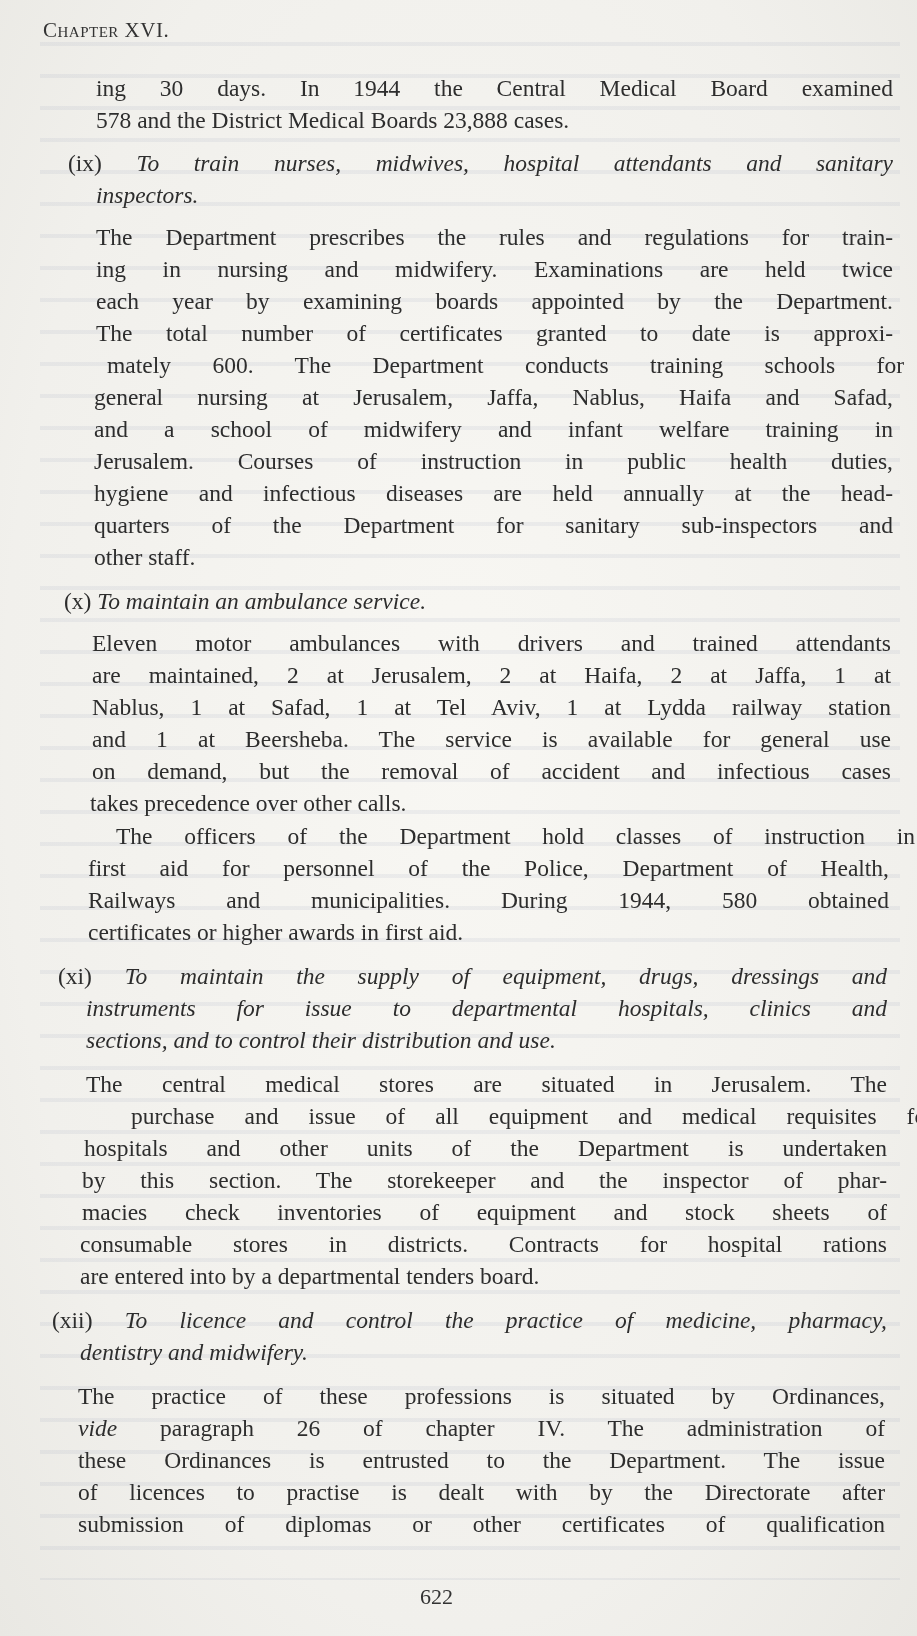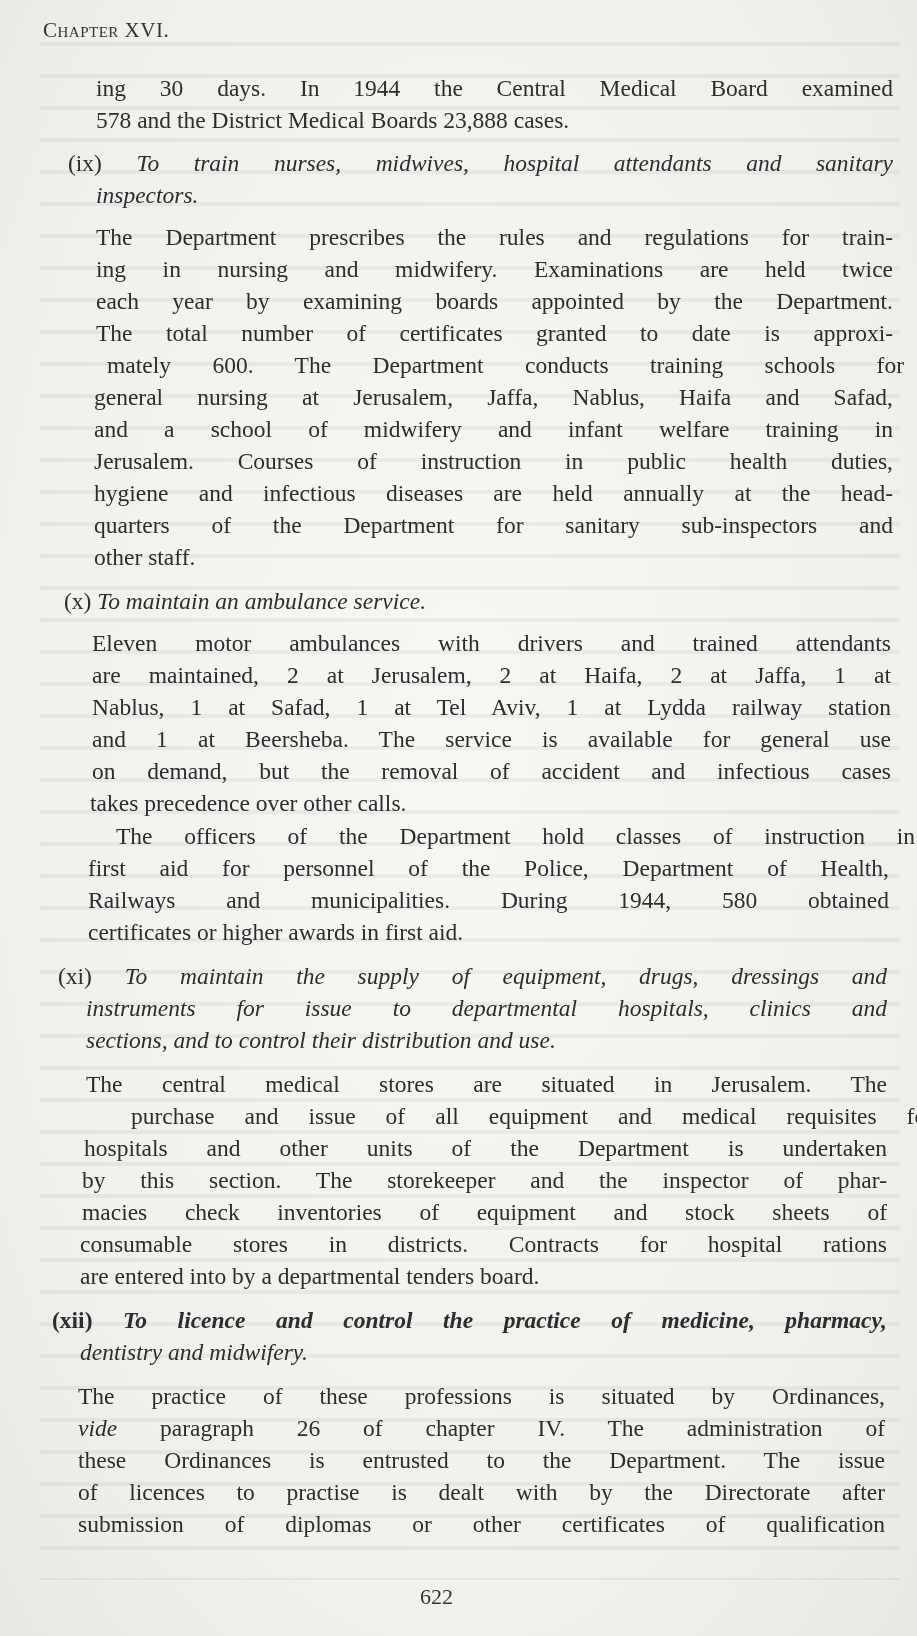--- a/index.html
+++ b/index.html
@@ -80,21 +80,21 @@
       <div class="line" style="left: 58px; top: 960px; width: 829px; white-space: normal; height: 32px; overflow: hidden;"><span>(xi) </span><span class="it">To maintain the supply of equipment, drugs, dressings and</span></div>
       <div class="line" style="left: 86px; top: 992px; width: 801px; white-space: normal; height: 32px; overflow: hidden;"><span class="it">instruments for issue to departmental hospitals, clinics and</span></div>
       <div class="line last" style="left: 86px; top: 1024px; width: 680px; white-space: normal; height: 32px; overflow: hidden;"><span class="it">sections, and to control their distribution and use.</span></div>
       <div class="line" style="left: 86px; top: 1068px; width: 801px; white-space: normal; height: 32px; overflow: hidden;"><span>The central medical stores are situated in Jerusalem.  The</span></div>
       <div class="line" style="left: 95px; top: 1100px; width: 803px; white-space: normal; height: 32px; overflow: hidden; margin-left: 36px;"><span>purchase and issue of all equipment and medical requisites for</span></div>
       <div class="line" style="left: 84px; top: 1132px; width: 803px; white-space: normal; height: 32px; overflow: hidden;"><span>hospitals and other units of the Department is undertaken</span></div>
       <div class="line" style="left: 82px; top: 1164px; width: 805px; white-space: normal; height: 32px; overflow: hidden;"><span>by this section.  The storekeeper and the inspector of phar-</span></div>
       <div class="line" style="left: 82px; top: 1196px; width: 805px; white-space: normal; height: 32px; overflow: hidden;"><span>macies check inventories of equipment and stock sheets of</span></div>
       <div class="line" style="left: 80px; top: 1228px; width: 807px; white-space: normal; height: 32px; overflow: hidden;"><span>consumable stores in districts.  Contracts for hospital rations</span></div>
       <div class="line last" style="left: 80px; top: 1260px; width: 640px; white-space: normal; height: 32px; overflow: hidden;"><span>are entered into by a departmental tenders board.</span></div>
-      <div class="line" style="left: 52px; top: 1304px; width: 835px; white-space: normal; height: 32px; overflow: hidden; font-weight: bold;"><span>(xii) </span><span class="it">To licence and control the practice of medicine, pharmacy,</span></div>
+      <div class="line" style="left: 52px; top: 1304px; width: 835px; white-space: normal; height: 32px; overflow: hidden;"><span>(xii) </span><span class="it">To licence and control the practice of medicine, pharmacy,</span></div>
       <div class="line last" style="left: 80px; top: 1336px; width: 320px; white-space: normal; height: 32px; overflow: hidden;"><span class="it">dentistry and midwifery.</span></div>
       <div class="line" style="left: 78px; top: 1380px; width: 807px; white-space: normal; height: 32px; overflow: hidden;"><span>The practice of these professions is situated by Ordinances,</span></div>
       <div class="line" style="left: 78px; top: 1412px; width: 807px; white-space: normal; height: 32px; overflow: hidden;"><span class="it">vide</span><span> paragraph 26 of chapter IV.   The administration of</span></div>
       <div class="line" style="left: 78px; top: 1444px; width: 807px; white-space: normal; height: 32px; overflow: hidden;"><span>these Ordinances is entrusted to the Department.  The issue</span></div>
       <div class="line" style="left: 78px; top: 1476px; width: 807px; white-space: normal; height: 32px; overflow: hidden;"><span>of licences to practise is dealt with by the Directorate after</span></div>
       <div class="line" style="left: 78px; top: 1508px; width: 807px; white-space: normal; height: 32px; overflow: hidden;"><span>submission of diplomas or other certificates of qualification</span></div>
     </div>
 
   <div class="pagenum">622</div>
 </div>

